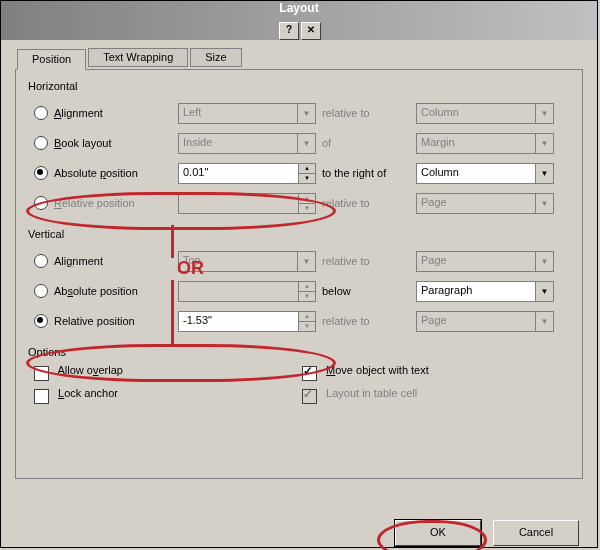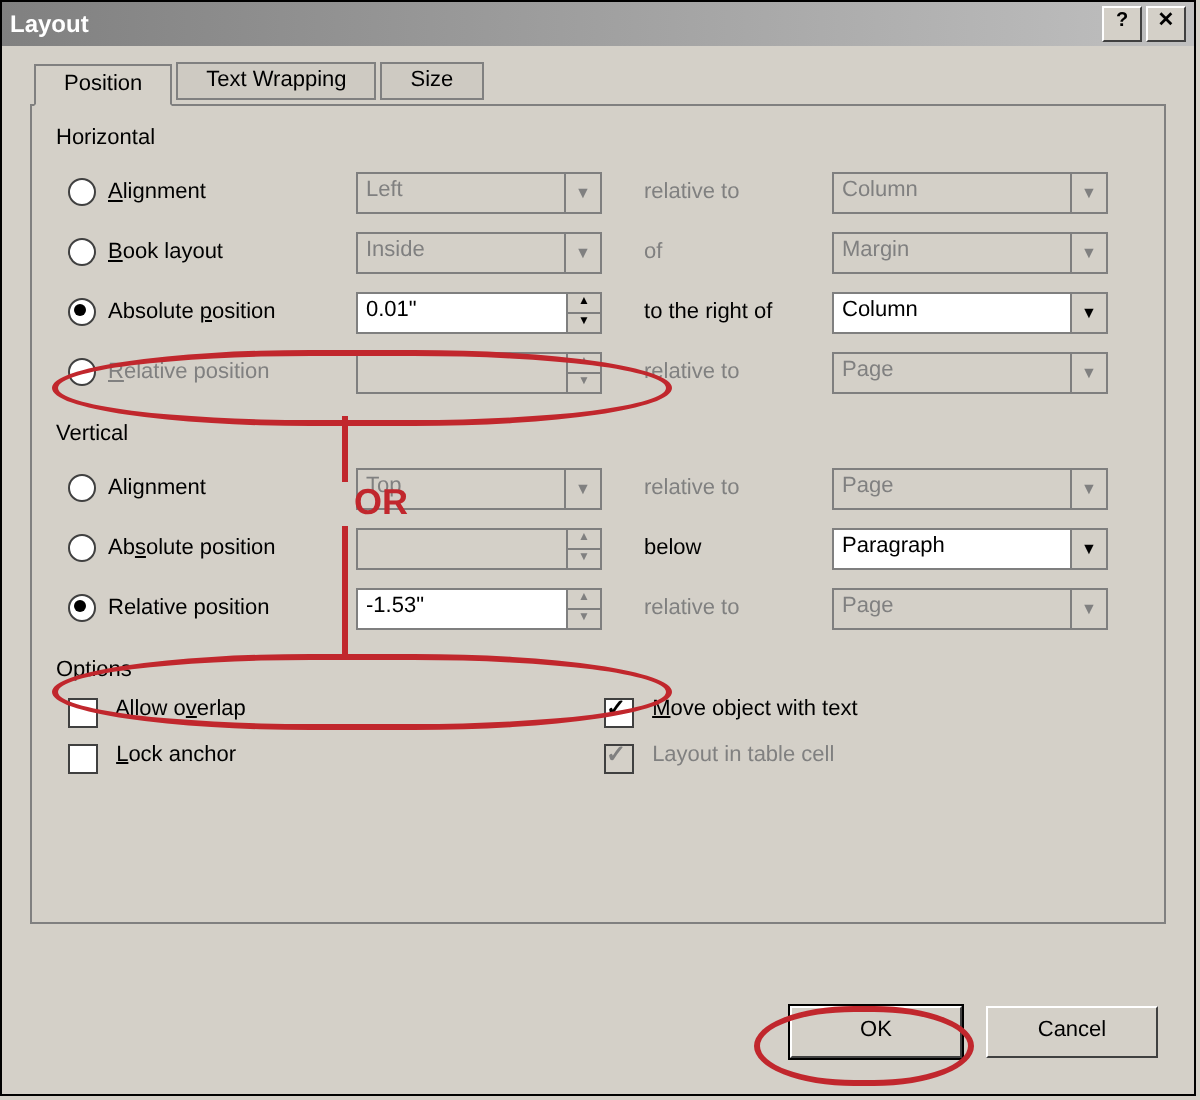--- a/index.html
+++ b/index.html
@@ -17,27 +17,28 @@
   .window {
     width: 598px;
     height: 548px;
     border: 1px solid #000;
     background: #d4d0c8;
     position: relative;
     box-sizing: border-box;
   }
 
   .titlebar {
-    height: 22px;
+    height: 39px;
     background: linear-gradient(to right, #808080, #c0c0c0);
     color: #fff;
     display: flex;
     align-items: center;
     padding: 0 4px;
     justify-content: space-between;
+    flex-direction: column;
   }
   .titlebar .title {
     font-weight: bold;
     font-size: 12px;
   }
   .titlebar .btns {
     display: flex;
   }
   .tb-btn {
     width: 18px;
@@ -161,21 +162,21 @@
   }
   .lbl.disabled {
     color: #808080;
   }
   .u-first { text-decoration: none; }
   .u-first .u { text-decoration: underline; }
 
   .combo, .spinner {
     display: flex;
     height: 21px;
-    width: 123px;
+    width: 138px;
     box-sizing: border-box;
   }
   .combo-field, .spin-field {
     flex: 1;
     border: 1px solid #7f7f7f;
     background: #fff;
     padding: 2px 4px;
     font-size: 11px;
     color: #000;
     box-sizing: border-box;

